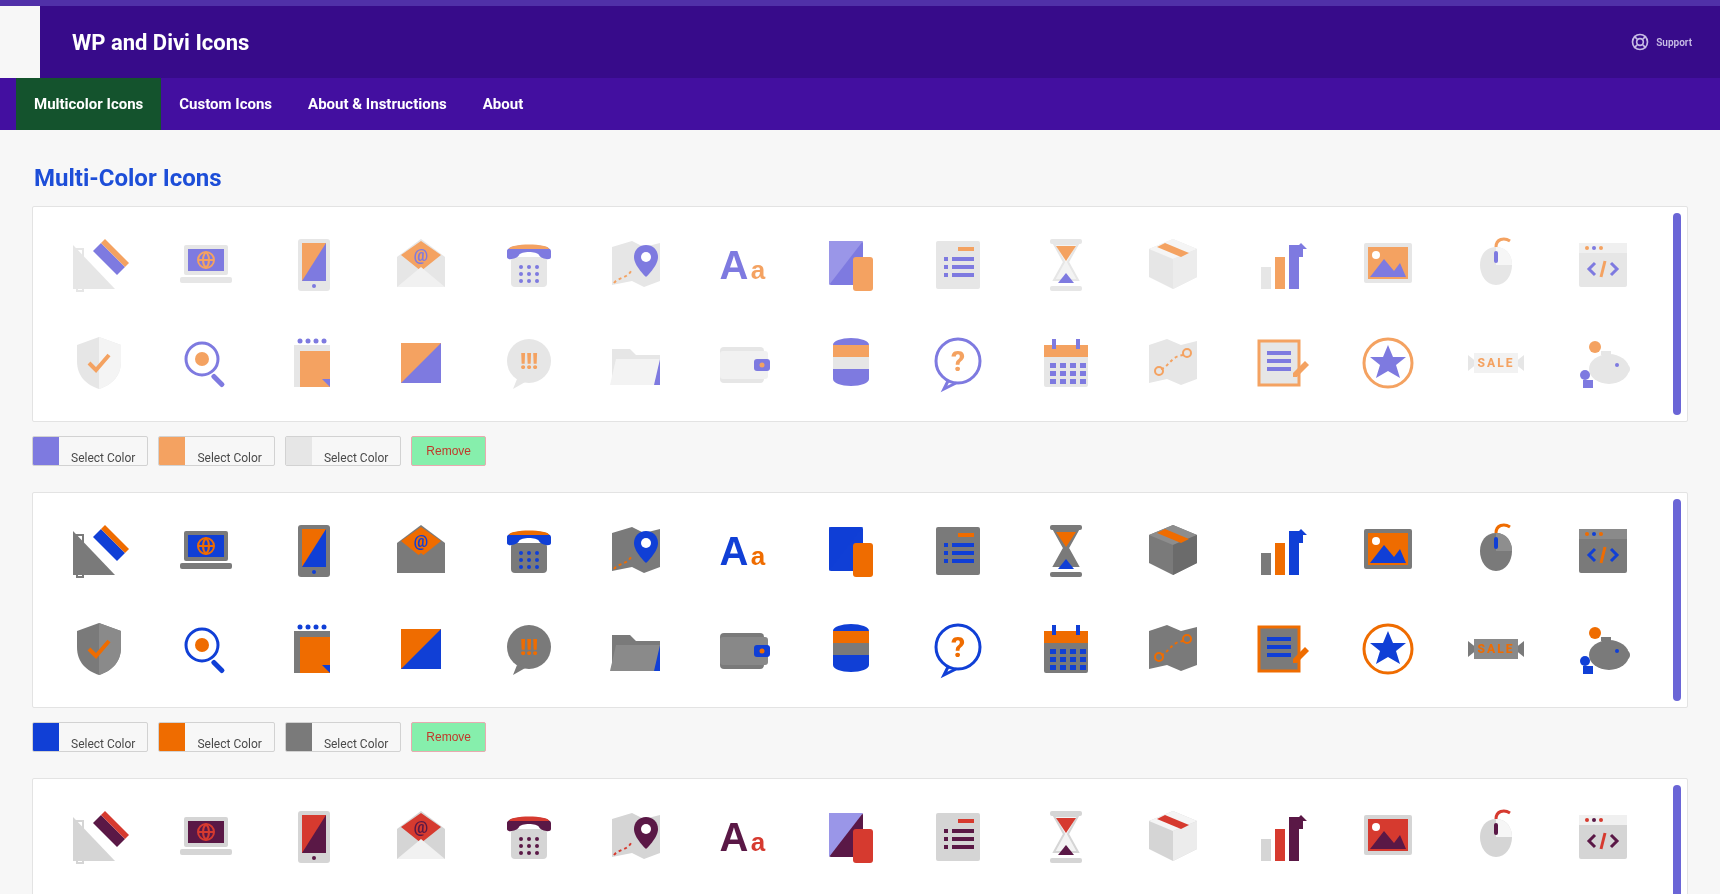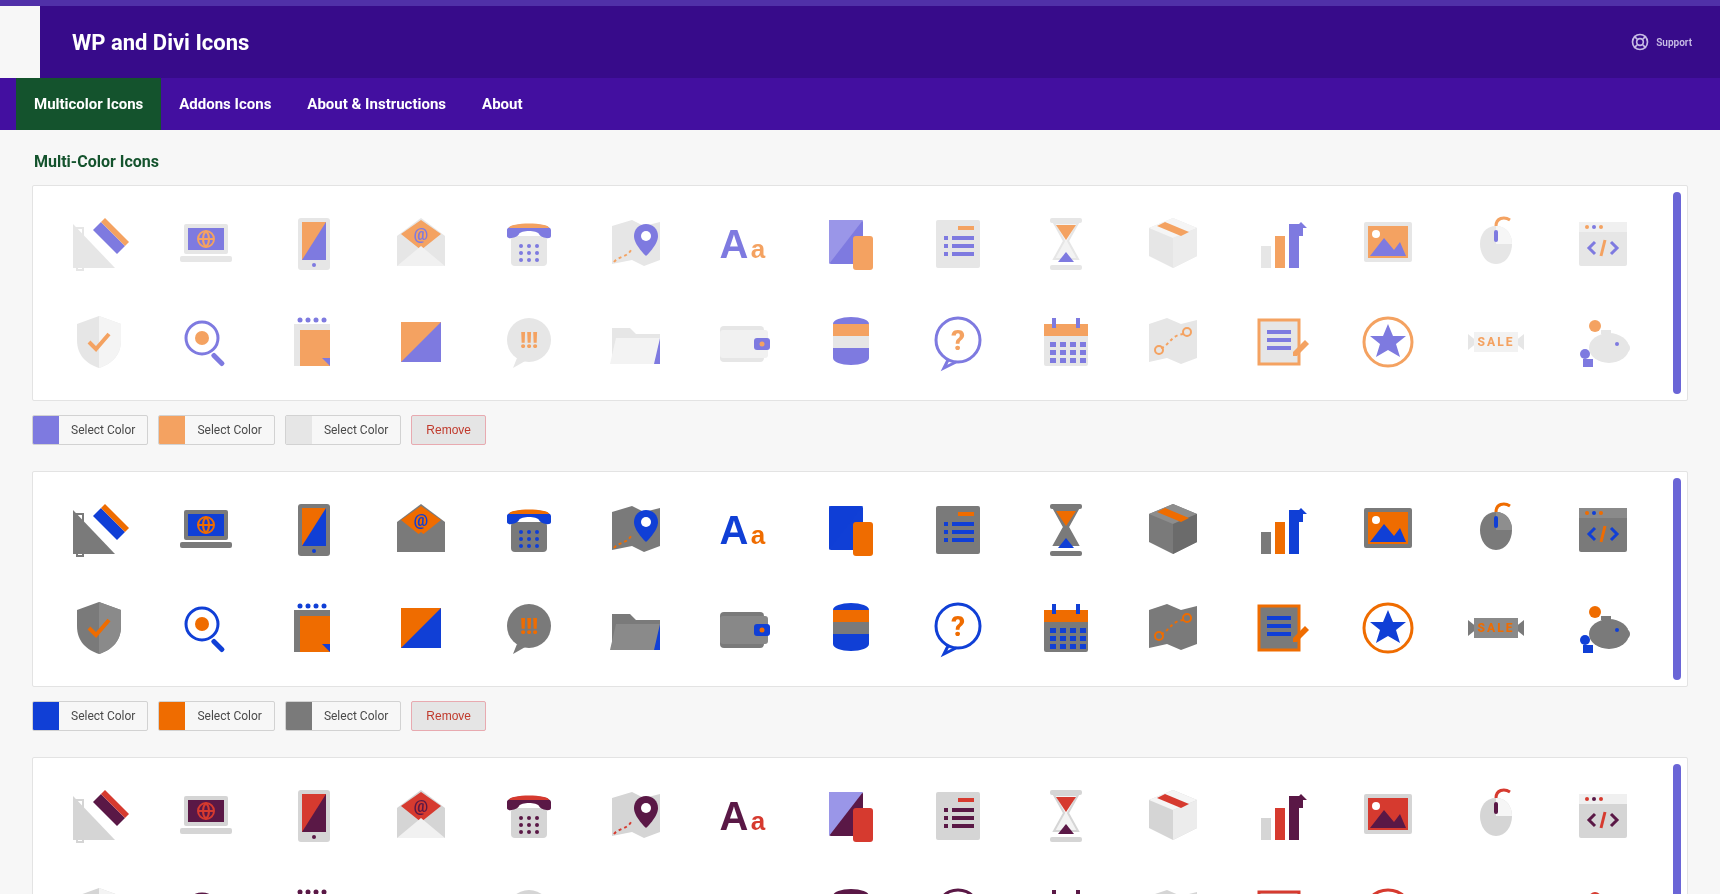--- a/index.html
+++ b/index.html
@@ -22,45 +22,45 @@
 .support svg{width:20px;height:20px;fill:none;stroke:#c8bde6;stroke-width:2;}
 .tabs{
   background:#430fa0;display:flex;align-items:stretch;height:52px;padding-left:16px;
 }
 .tab{
   color:#fff;font-weight:700;font-size:15px;
   display:flex;align-items:center;padding:0 18px;cursor:pointer;
 }
 .tab.active{background:#14532d;}
 .content{padding:22px 32px;}
-.section-title{font-size:16px;font-weight:700;color:#14532d;margin:0 0 14px 2px;}
+.section-title{font-size:24px;font-weight:700;color:#1d4ed8;margin:12px 0 14px 2px;}
 .iconset{
   border:1px solid #e3e3e3;background:#fff;padding:18px 16px 4px 16px;
   position:relative;margin-bottom:14px;border-radius:2px;
 }
 .iconset .stripe{
   position:absolute;top:6px;bottom:6px;right:6px;width:8px;border-radius:4px;
 }
 .icons-grid{
   display:grid;grid-template-columns:repeat(15,1fr);
   gap:18px 8px; padding-right:18px; padding-bottom:14px;
 }
 .icon-cell{
   display:flex;align-items:center;justify-content:center;height:80px;
 }
 .icon-cell svg{width:64px;height:64px;}
 .pickers{display:flex;gap:10px;align-items:center;margin-bottom:26px;}
 .picker{
-  display:flex;align-items:center;border:1px solid #d2d2d2;background:#f7f7f7;
+  display:flex;align-items:flex-end;border:1px solid #d2d2d2;background:#f7f7f7;
   height:30px;font-size:12px;color:#4a4a4a;cursor:pointer;border-radius:2px;overflow:hidden;
 }
 .picker .swatch{width:26px;align-self:stretch;}
 .picker span{padding:0 12px;}
 .remove{
-  height:30px;border:1px solid #e8aab0;background:#e5e5e5;color:#c0392b;
+  height:30px;border:1px solid #e8aab0;background:#86efac;color:#c0392b;
   font-size:12px;padding:0 14px;cursor:pointer;border-radius:2px;
 }
 </style>
 </head>
 <body>
 
 <div class="topstrip"></div>
 <div class="header">
   <h1>WP and Divi Icons</h1>
   <div class="support">
@@ -70,21 +70,21 @@
       <line x1="5" y1="5" x2="9" y2="9"></line>
         <line x1="19" y1="5" x2="15" y2="9"></line>
       <line x1="5" y1="19" x2="9" y2="15"></line>
         <line x1="19" y1="19" x2="15" y2="15"></line>
     </svg>
     <span>Support</span>
   </div>
 </div>
 <div class="tabs" id="tabs">
     <div class="tab active">Multicolor Icons</div>
-    <div class="tab">Addons Icons</div>
+    <div class="tab">Custom Icons</div>
     <div class="tab">About &amp; Instructions</div>
     <div class="tab">About</div>
   </div>
 
 <div class="content">
   <h2 class="section-title">Multi-Color Icons</h2>
   <div id="sets">
       <div class="iconset">
         <div class="stripe" style="background: rgb(106, 101, 214);"></div>
         <div class="icons-grid">

